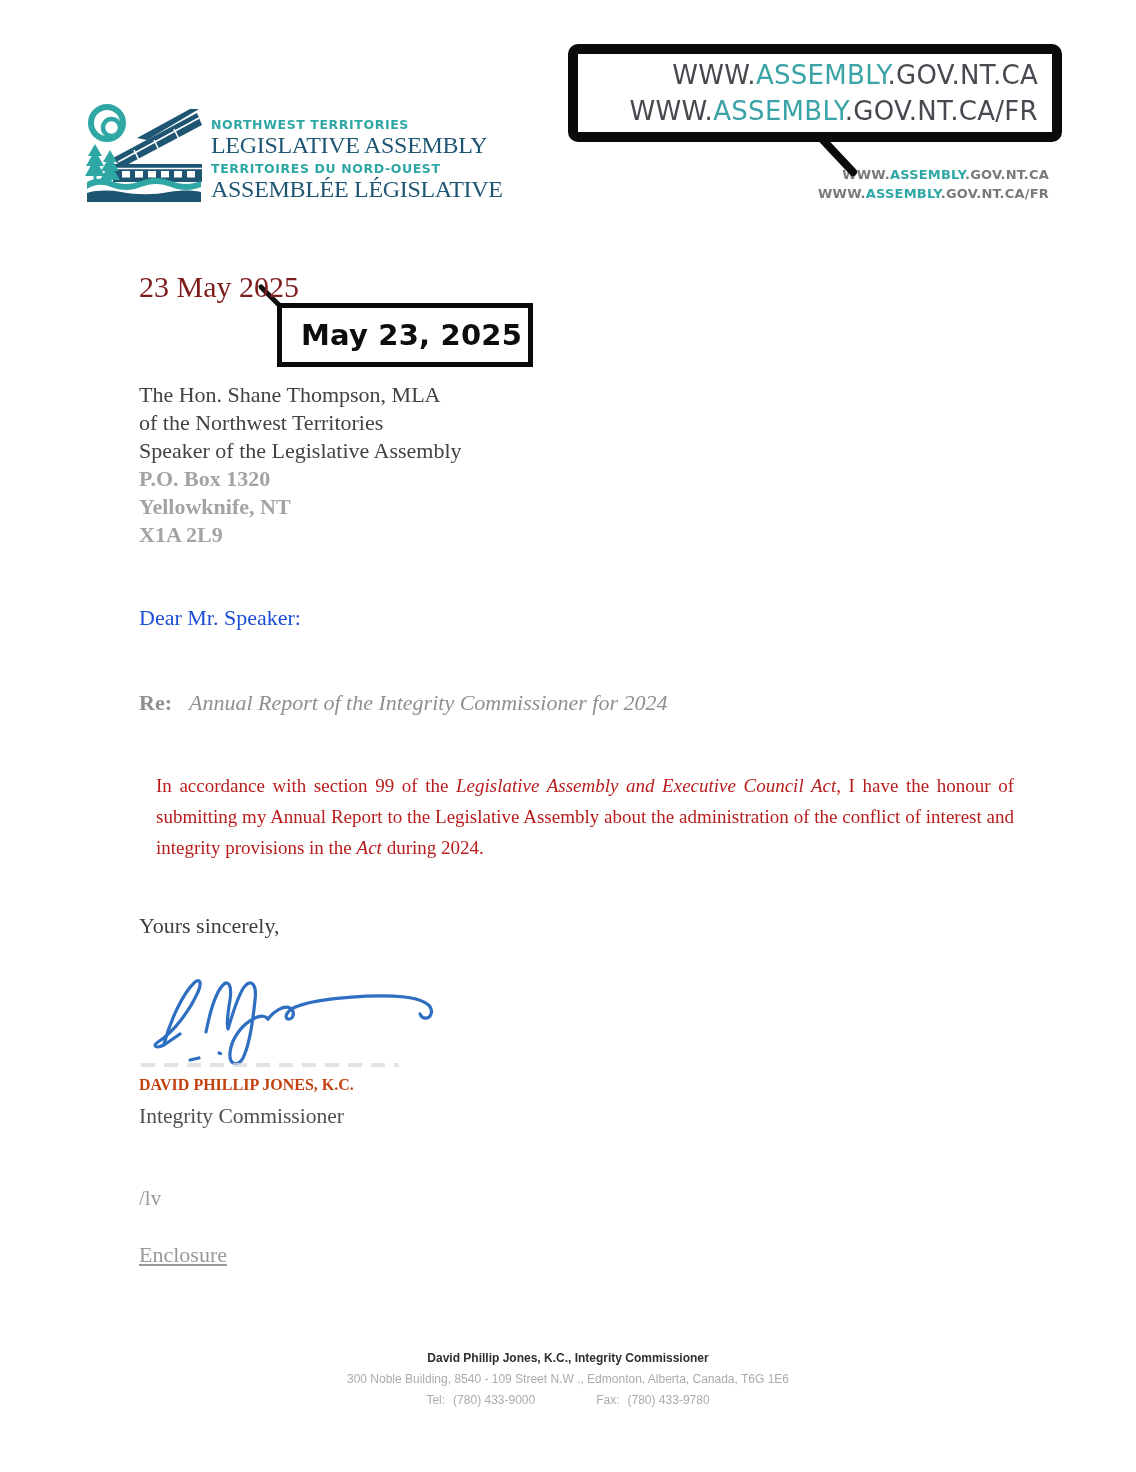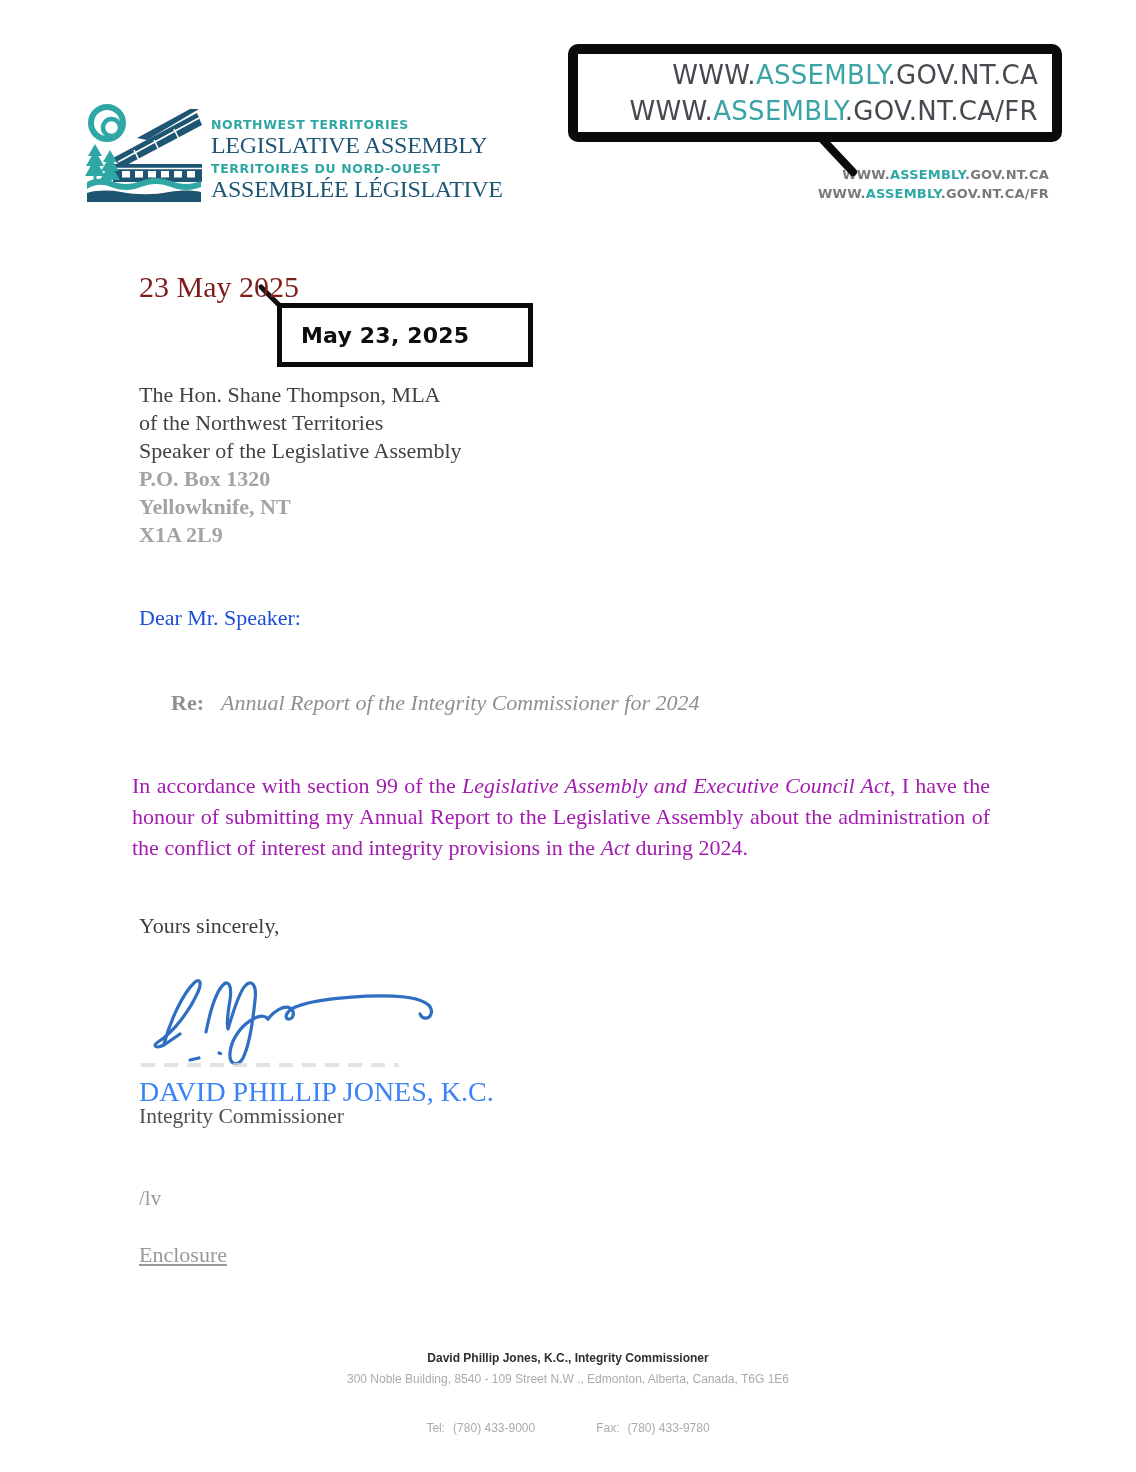--- a/index.html
+++ b/index.html
@@ -55,57 +55,57 @@
   .su-teal { color: #2FA7A4; }
   .pointer-overlay { position: absolute; left: 0; top: 0; pointer-events: none; }
   
   .date-line { position: absolute; left: 139px; top: 270px; font-size: 30px; color: #7f1d1d; }
   .date-box {
     position: absolute; left: 277px; top: 303px;
     width: 256px; height: 64px; box-sizing: border-box;
     border: 5px solid #0a0a0a; background: #ffffff;
     display: flex; align-items: center; padding-left: 19px;
     font-family: "DejaVu Sans", sans-serif; font-weight: bold;
-    font-size: 22px; color: #0d0d0d; letter-spacing: 0.2px;
+    font-size: 29px; color: #0d0d0d; letter-spacing: 0.2px;
     white-space: nowrap;
   }
   
   .recipient { position: absolute; left: 139px; top: 381px; font-size: 22px; line-height: 28px; }
   .recipient .dark { color: #424242; }
   .recipient .light { color: #A3A3A3; font-weight: bold; }
   .salutation { position: absolute; left: 139px; top: 605px; font-size: 22px; color: #1d4ed8; }
   .re-line { position: absolute; left: 139px; top: 690px; font-size: 22px; color: #8f8f8f; }
-  .re-label { font-weight: bold; display: inline-block; width: 50px; margin-left: 32px; }
+  .re-label { font-weight: bold; display: inline-block; width: 50px; }
   .re-title { font-style: italic; }
   .body-par {
-    position: absolute; left: 132px; top: 770px; width: 858px;
-    font-size: 22px; line-height: 31px; color: #a21caf;
+    position: absolute; left: 156px; top: 770px; width: 858px;
+    font-size: 19px; line-height: 31px; color: #b91c1c;
     text-align: justify; margin: 0;
   }
   .closing { position: absolute; left: 139px; top: 913px; font-size: 22px; color: #3e3e3e; }
   .signature { position: absolute; left: 150px; top: 972px; }
   .scan-artifact {
     position: absolute; left: 141px; top: 1063px; width: 258px; height: 4px;
     background: repeating-linear-gradient(90deg, #d9d9d9 0 14px, transparent 14px 23px);
     opacity: 0.75;
   }
-  .signer-name  { position: absolute; left: 139px; top: 1076px; font-size: 28px; color: #3b82f6; }
+  .signer-name  { position: absolute; left: 139px; top: 1076px; font-size: 16px; color: #c2410c; font-weight: bold; }
   .signer-title { position: absolute; left: 139px; top: 1104px; font-size: 21.5px; color: #4f4f4f; }
   .initials  { position: absolute; left: 139px; top: 1186px; font-size: 21px; color: #9a9a9a; }
   .enclosure { position: absolute; left: 139px; top: 1242px; font-size: 22px; color: #9a9a9a; text-decoration: underline; }
   
   .footer {
     position: absolute; left: 0; top: 1348px; width: 100%;
     text-align: center;
     font-family: "Liberation Sans", sans-serif;
     font-size: 12px; line-height: 21px;
   }
   .footer .f1 { font-weight: bold; color: #2e2e2e; }
   .footer .f2 { color: #ababab; }
-  .footer .f3 { color: #ababab; display: flex; justify-content: center; gap: 61px; margin-top: 28px; }
+  .footer .f3 { color: #ababab; display: flex; justify-content: center; gap: 61px; }
   .footer .f3 .lbl { margin-right: 8px; }
 </style>
 </head>
 <body>
 
 <div class="page">
 
   <svg class="logo-graphic" width="118" height="102" viewBox="0 0 118 102">
     <g>
       <circle cx="22" cy="23" r="16" fill="none" stroke="#2FA7A4" stroke-width="6"></circle>

